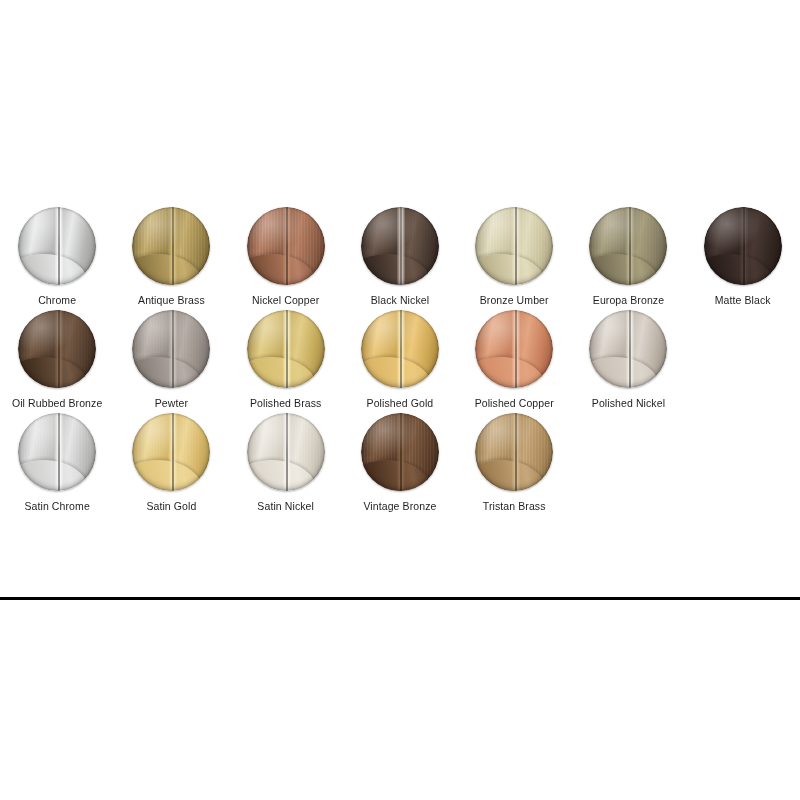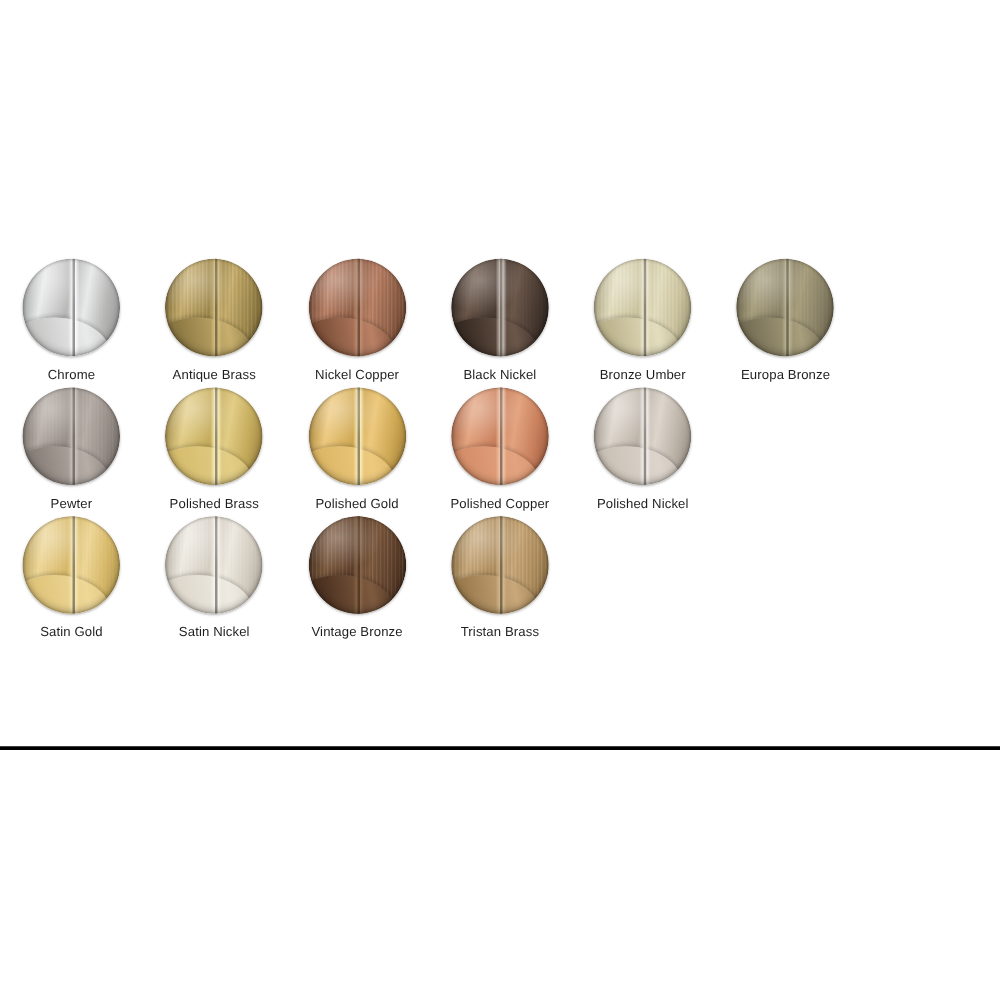--- a/index.html
+++ b/index.html
@@ -226,22 +226,50 @@
             <div class="grain" style="opacity: 0.35;"></div>
             <div class="crescent" style="background: linear-gradient(80deg, rgb(93, 87, 66) 0%, rgb(122, 114, 88) 40%, rgb(167, 158, 124) 78%, rgb(122, 114, 88) 100%);"></div>
             <div class="spec" style="background: linear-gradient(90deg, rgba(0, 0, 0, 0) 0%, rgb(192, 184, 150) 45%, rgb(192, 184, 150) 60%, rgba(0, 0, 0, 0) 100%);"></div>
             <div class="seam"></div>
             <div class="gloss"></div>
             <div class="rim"></div>
           </div>
         </div>
         <div class="swatch-label">Europa Bronze</div>
       </div>
+      <div class="swatch-cell">
+        <div class="disc-wrap">
+          <div class="disc">
+            <div class="base" style="background: linear-gradient(100deg, rgb(27, 20, 17) 0%, rgb(72, 56, 51) 22%, rgb(52, 39, 34) 46%, rgb(72, 56, 51) 62%, rgb(52, 39, 34) 80%, rgb(27, 20, 17) 100%);"></div>
+            <div class="grain" style="opacity: 0.12;"></div>
+            <div class="crescent" style="background: linear-gradient(80deg, rgb(27, 20, 17) 0%, rgb(42, 31, 27) 40%, rgb(72, 56, 51) 78%, rgb(42, 31, 27) 100%);"></div>
+            <div class="spec" style="background: linear-gradient(90deg, rgba(0, 0, 0, 0) 0%, rgb(84, 67, 60) 45%, rgb(84, 67, 60) 60%, rgba(0, 0, 0, 0) 100%);"></div>
+            <div class="seam"></div>
+            <div class="gloss"></div>
+            <div class="rim"></div>
+          </div>
+        </div>
+        <div class="swatch-label">Matte Black</div>
+      </div>
     </div>
     <div class="swatch-row">
+      <div class="swatch-cell">
+        <div class="disc-wrap">
+          <div class="disc">
+            <div class="base" style="background: linear-gradient(100deg, rgb(47, 33, 24) 0%, rgb(115, 88, 67) 22%, rgb(86, 64, 47) 46%, rgb(115, 88, 67) 62%, rgb(86, 64, 47) 80%, rgb(47, 33, 24) 100%);"></div>
+            <div class="grain" style="opacity: 0.25;"></div>
+            <div class="crescent" style="background: linear-gradient(80deg, rgb(47, 33, 24) 0%, rgb(67, 48, 31) 40%, rgb(115, 88, 67) 78%, rgb(67, 48, 31) 100%);"></div>
+            <div class="spec" style="background: linear-gradient(90deg, rgba(0, 0, 0, 0) 0%, rgb(138, 108, 83) 45%, rgb(138, 108, 83) 60%, rgba(0, 0, 0, 0) 100%);"></div>
+            <div class="seam"></div>
+            <div class="gloss"></div>
+            <div class="rim"></div>
+          </div>
+        </div>
+        <div class="swatch-label">Oil Rubbed Bronze</div>
+      </div>
       <div class="swatch-cell">
         <div class="disc-wrap">
           <div class="disc">
             <div class="base" style="background: linear-gradient(100deg, rgb(107, 99, 94) 0%, rgb(182, 173, 166) 22%, rgb(153, 144, 138) 46%, rgb(182, 173, 166) 62%, rgb(153, 144, 138) 80%, rgb(107, 99, 94) 100%);"></div>
             <div class="grain" style="opacity: 0.3;"></div>
             <div class="crescent" style="background: linear-gradient(80deg, rgb(107, 99, 94) 0%, rgb(138, 129, 123) 40%, rgb(182, 173, 166) 78%, rgb(138, 129, 123) 100%);"></div>
             <div class="spec" style="background: linear-gradient(90deg, rgba(0, 0, 0, 0) 0%, rgb(205, 197, 190) 45%, rgb(205, 197, 190) 60%, rgba(0, 0, 0, 0) 100%);"></div>
             <div class="seam"></div>
             <div class="gloss"></div>
             <div class="rim"></div>
@@ -300,20 +328,34 @@
             <div class="spec" style="background: linear-gradient(90deg, rgba(0, 0, 0, 0) 0%, rgb(246, 242, 236) 45%, rgb(246, 242, 236) 60%, rgba(0, 0, 0, 0) 100%);"></div>
             <div class="seam"></div>
             <div class="gloss"></div>
             <div class="rim"></div>
           </div>
         </div>
         <div class="swatch-label">Polished Nickel</div>
       </div>
     </div>
     <div class="swatch-row">
+      <div class="swatch-cell">
+        <div class="disc-wrap">
+          <div class="disc">
+            <div class="base" style="background: linear-gradient(100deg, rgb(152, 153, 151) 0%, rgb(230, 231, 230) 22%, rgb(194, 195, 193) 46%, rgb(230, 231, 230) 62%, rgb(194, 195, 193) 80%, rgb(152, 153, 151) 100%);"></div>
+            <div class="grain" style="opacity: 0.28;"></div>
+            <div class="crescent" style="background: linear-gradient(80deg, rgb(152, 153, 151) 0%, rgb(208, 209, 207) 40%, rgb(230, 231, 230) 78%, rgb(208, 209, 207) 100%);"></div>
+            <div class="spec" style="background: linear-gradient(90deg, rgba(0, 0, 0, 0) 0%, rgb(251, 251, 251) 45%, rgb(251, 251, 251) 60%, rgba(0, 0, 0, 0) 100%);"></div>
+            <div class="seam"></div>
+            <div class="gloss"></div>
+            <div class="rim"></div>
+          </div>
+        </div>
+        <div class="swatch-label">Satin Chrome</div>
+      </div>
       <div class="swatch-cell">
         <div class="disc-wrap">
           <div class="disc">
             <div class="base" style="background: linear-gradient(100deg, rgb(166, 140, 68) 0%, rgb(238, 215, 151) 22%, rgb(216, 185, 106) 46%, rgb(238, 215, 151) 62%, rgb(216, 185, 106) 80%, rgb(166, 140, 68) 100%);"></div>
             <div class="grain" style="opacity: 0.25;"></div>
             <div class="crescent" style="background: linear-gradient(80deg, rgb(166, 140, 68) 0%, rgb(224, 197, 124) 40%, rgb(238, 215, 151) 78%, rgb(224, 197, 124) 100%);"></div>
             <div class="spec" style="background: linear-gradient(90deg, rgba(0, 0, 0, 0) 0%, rgb(248, 232, 181) 45%, rgb(248, 232, 181) 60%, rgba(0, 0, 0, 0) 100%);"></div>
             <div class="seam"></div>
             <div class="gloss"></div>
             <div class="rim"></div>

